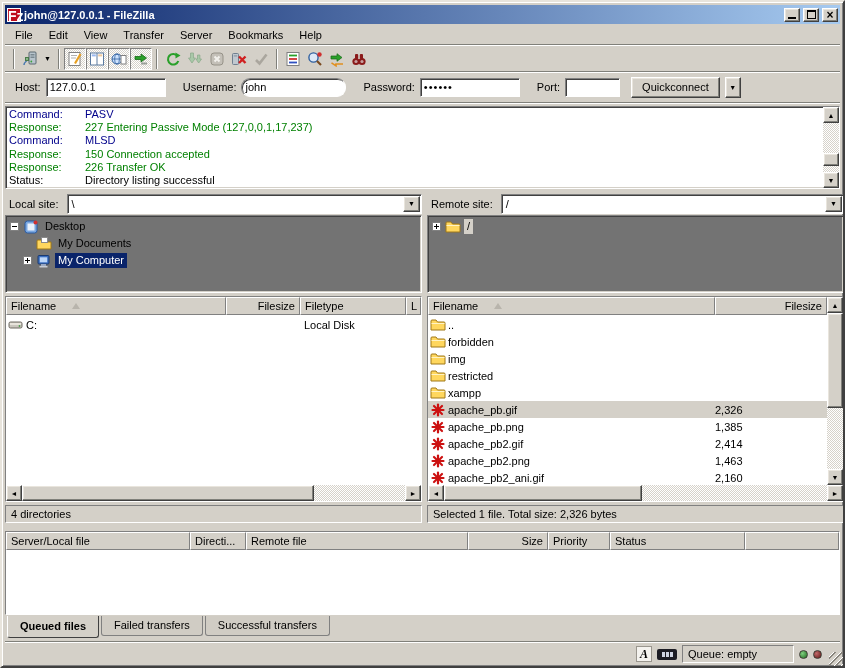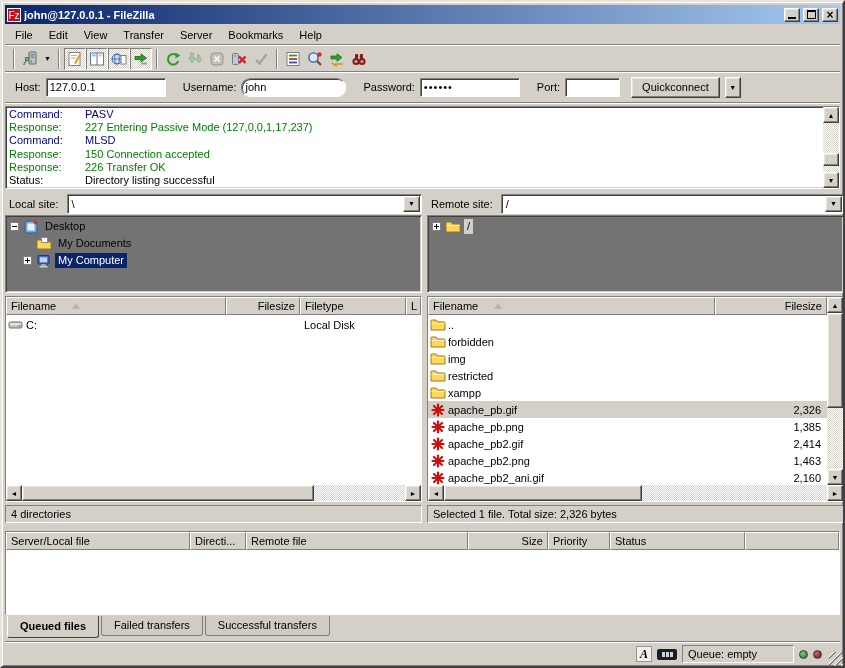--- a/index.html
+++ b/index.html
@@ -10,21 +10,21 @@
     box-shadow:inset 1px 1px 0 #ffffff, inset -1px -1px 0 #808080;overflow:hidden}
   
   .b-out{border:1px solid;border-color:#ffffff #404040 #404040 #ffffff;box-shadow:inset -1px -1px 0 #80807a, inset 1px 1px 0 #e9e5dd}
   .b-in{border:1px solid;border-color:#808080 #ffffff #ffffff #808080;box-shadow:inset 1px 1px 0 #404040, inset -1px -1px 0 #d4d0c8}
   .b-in-lite{border:1px solid;border-color:#808080 #ffffff #ffffff #808080}
   .checker{background-image:conic-gradient(#ffffff 25%,#d6d2ca 0 50%,#ffffff 0 75%,#d6d2ca 0);background-size:2px 2px}
   .etched{position:absolute;left:3px;right:3px;height:2px;border-top:1px solid #80807a;border-bottom:1px solid #ffffff}
   
   .titlebar{position:absolute;left:3px;top:3px;right:3px;height:19px;display:flex;align-items:center;gap:3px;
     background:linear-gradient(to right,var(--titlebar-start,#0a246a),var(--titlebar-end,#a6caf0));padding:0 2px}
-  .fz-icon{width:14px;height:14px;background:#bf0d1e;color:#fff;font-weight:normal;font-size:10px;line-height:14px;text-align:center;flex:none;border:1px solid #fff}
+  .fz-icon{width:14px;height:14px;background:#bf0d1e;color:#fff;font-weight:bold;font-size:14px;line-height:14px;text-align:center;flex:none;border:1px solid #fff}
   .title-text{flex:1;color:#fff;font-weight:bold;font-size:11px;white-space:nowrap;overflow:hidden}
   .tb-btn{width:16px;height:14px;background:#d4d0c8;flex:none;display:flex;align-items:flex-end;justify-content:center;position:relative}
   .glyph-min{width:8px;height:2px;background:#000;margin-bottom:2px}
   .glyph-max{width:9px;height:9px;border:1px solid #000;border-top-width:2px;margin-bottom:2px}
   .glyph-close{position:absolute;inset:0;display:flex;align-items:center;justify-content:center;font-size:12px;font-weight:bold;line-height:1}
   
   .menubar{position:absolute;left:3px;top:23px;right:3px;height:19px;display:flex;align-items:center;padding-left:2px}
   .menu-item{padding:2px 8px;cursor:default}
   
   .toolbar{position:absolute;left:3px;top:44px;right:3px;height:25px;display:flex;align-items:center;padding-left:4px}
@@ -79,21 +79,21 @@
   .list-colarea{flex:1;display:flex;flex-direction:column;min-width:0;overflow:hidden}
   .lheader{height:18px;display:flex;flex:none;background:#d4d0c8;overflow:hidden}
   .hcell{background:#d4d0c8;border:1px solid;border-color:#ffffff #808080 #808080 #ffffff;padding:1px 4px;display:flex;align-items:center;flex:none;overflow:hidden;white-space:nowrap}
   .hcell.right{justify-content:flex-end}
   .hcell.fill{flex:1}
   .sort-asc{width:0;height:0;border-left:4px solid transparent;border-right:4px solid transparent;border-bottom:6px solid #b8b4ac;margin-left:16px}
   .rows{flex:1;overflow:hidden;background:#fff;padding-top:1px}
   .frow{height:17px;display:flex;align-items:center;white-space:nowrap}
   .frow.sel{background:#d4d0c8}
   .fname{display:flex;align-items:center;padding-left:2px;flex:none;overflow:hidden}
-  .fsize{text-align:right;padding-right:6px;flex:none}
+  .fsize{padding-right:6px;flex:none}
   .ftype{padding-left:4px;flex:none}
   .fi{width:16px;height:16px;margin-right:2px;flex:none}
   
   .lc-name{width:220px}.lc-size{width:74px}.lc-type{width:106px}
   .rc-name{width:287px}.rc-size{flex:1}
   .pane-status{position:absolute;left:0;right:0;top:312px;height:18px;background:#d4d0c8;display:flex;align-items:center;padding:0 5px;white-space:nowrap;overflow:hidden}
   
   .queue{position:absolute;left:3px;top:529px;right:3px;height:84px;background:#0369a1;display:flex;flex-direction:column}
   .qc-1{width:184px}.qc-2{width:56px}.qc-3{width:222px}.qc-4{width:80px}.qc-5{width:62px}.qc-6{width:135px}
   .queue-body{flex:1;background:#fff}

